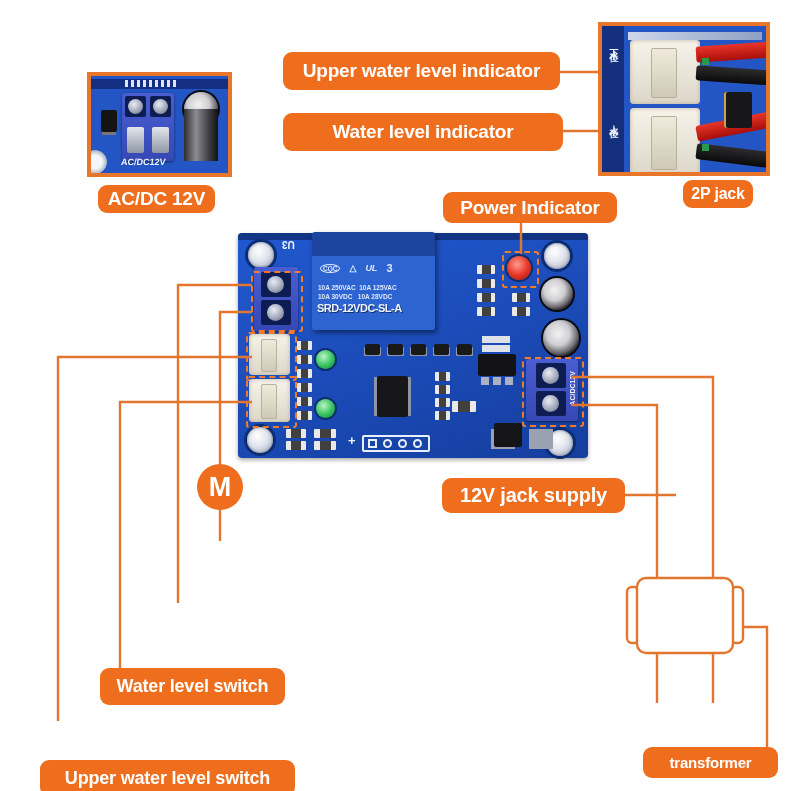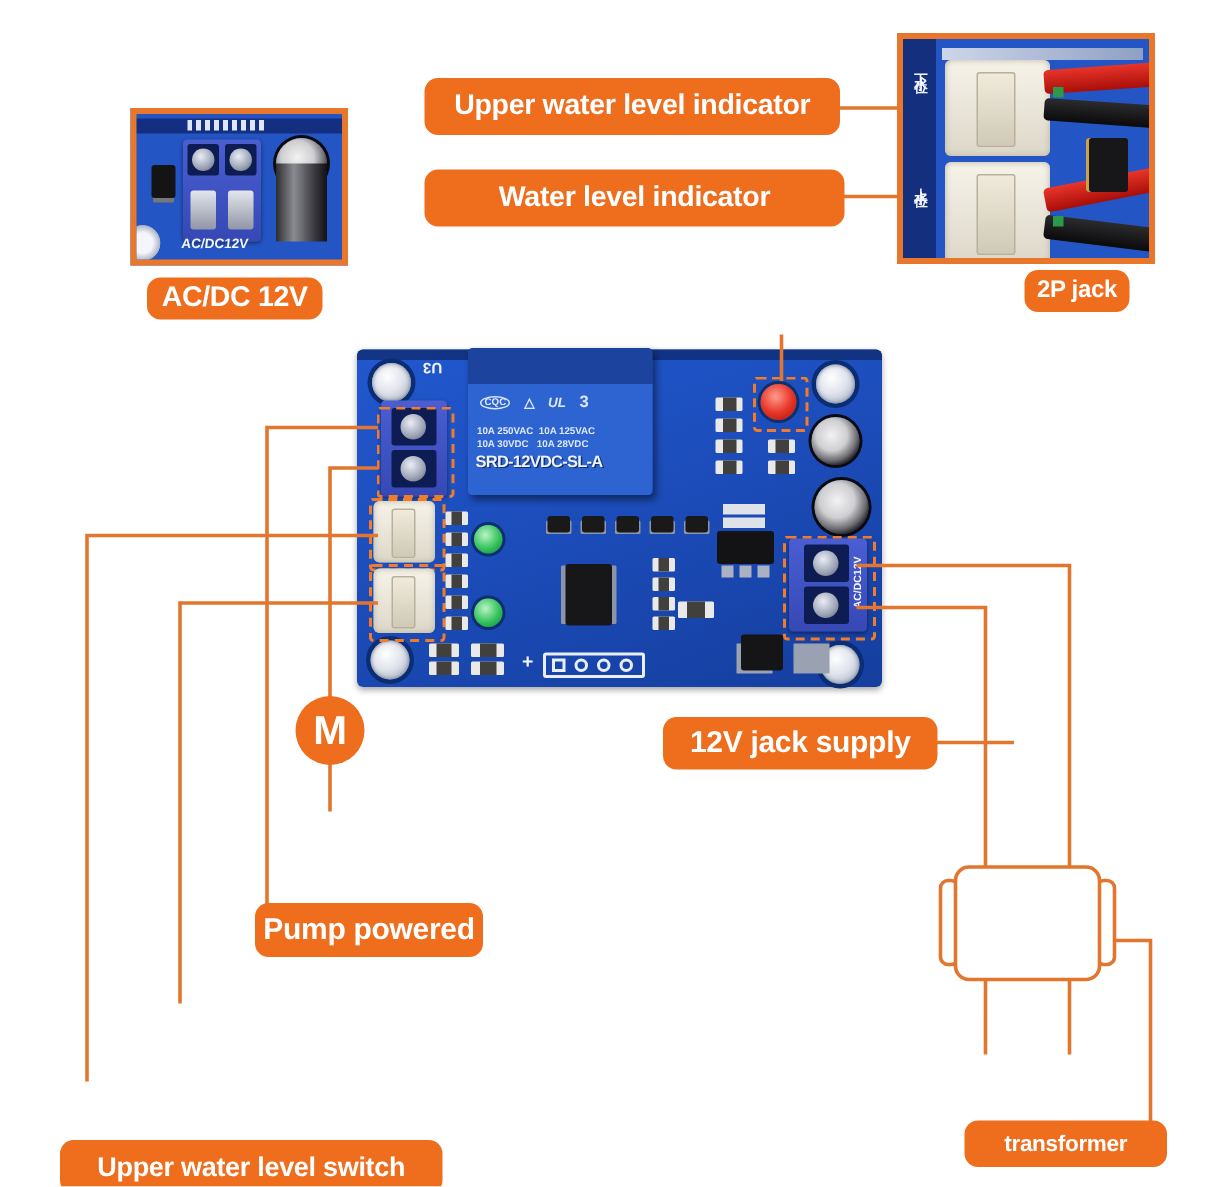--- a/index.html
+++ b/index.html
@@ -216,20 +216,21 @@
       <rect x="627" y="587" width="12" height="56" rx="5" fill="#ffffff"></rect>
       <rect x="731" y="587" width="12" height="56" rx="5" fill="#ffffff"></rect>
       <rect x="637" y="578" width="96" height="75" rx="9" fill="#ffffff"></rect>
     </g>
   </svg>
 
   <div class="lbl" style="left:283px;top:52px;width:277px;height:38px;font-size:19px;">Upper water level indicator</div>
   <div class="lbl" style="left:283px;top:113px;width:280px;height:38px;font-size:19px;">Water level indicator</div>
   <div class="lbl" style="left:683px;top:180px;width:70px;height:28px;font-size:16px;">2P jack</div>
   <div class="lbl" style="left:98px;top:185px;width:117px;height:28px;font-size:19px;">AC/DC 12V</div>
+  <div class="lbl" style="left:443px;top:192px;width:174px;height:31px;font-size:19px;">Power Indicator</div>
   <div class="lbl" style="left:442px;top:478px;width:183px;height:35px;font-size:20px;">12V jack supply</div>
-  <div class="lbl" style="left:170px;top:602px;width:152px;height:36px;font-size:20px;">Pump powered</div>
+  <div class="lbl" style="left:100px;top:668px;width:185px;height:37px;font-size:18px;">Water level switch</div>
   <div class="lbl" style="left:40px;top:760px;width:255px;height:36px;font-size:18px;">Upper water level switch</div>
   <div class="lbl" style="left:643px;top:747px;width:135px;height:31px;font-size:15px;">transformer</div>
 
   <div id="motor">M</div>
 
 </div>
 
 </body></html>

